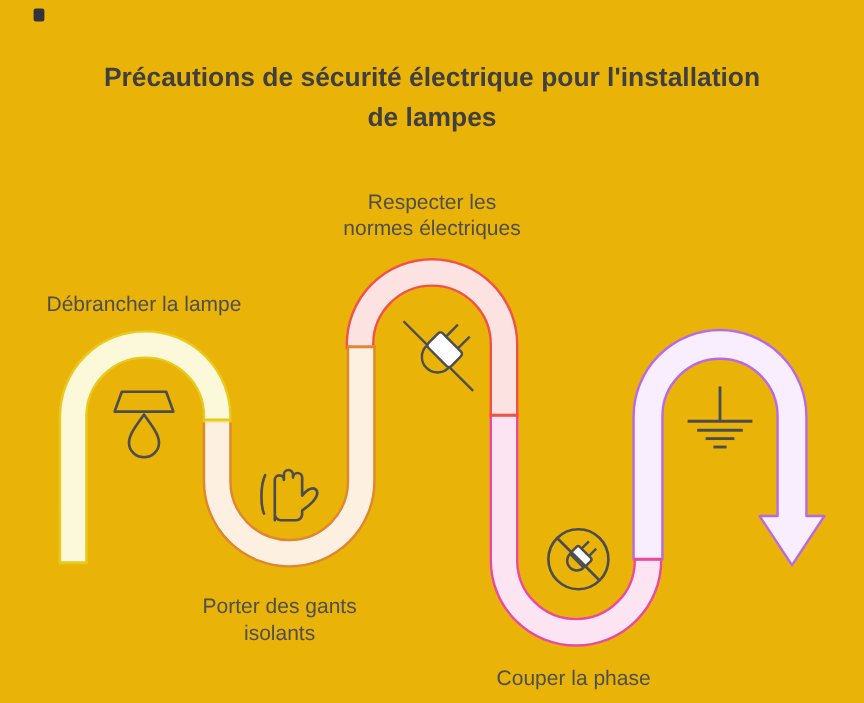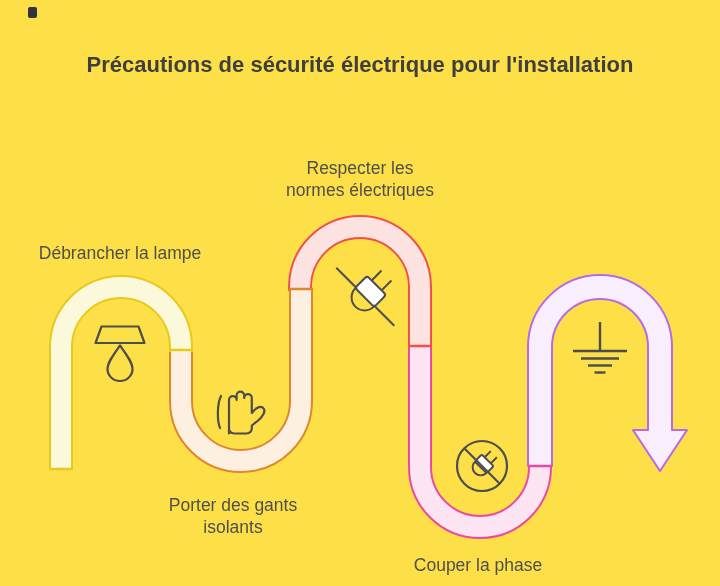--- a/index.html
+++ b/index.html
@@ -1,17 +1,17 @@
 <!DOCTYPE html>
 <html><head>
 <meta charset="utf-8">
 <style>
   html,body { margin:0; padding:0; background:#ffffff; }
   .canvas {
-    position:relative; width:720px; height:586px; background:#fde047;
+    position:relative; width:720px; height:586px; background:#eab308;
     font-family:"Liberation Sans", sans-serif; overflow:hidden;
   }
   .logo-mark {
     position:absolute; left:28px; top:7px; width:9px; height:11px;
     background:#33333d; border-radius:2px;
   }
   .title {
     position:absolute; left:50px; top:48px; width:620px;
     text-align:center; font-size:22px; font-weight:bold; color:#3f3f3f;
     line-height:1.5;
@@ -29,20 +29,21 @@
 </style>
 </head>
 <body>
 
 <div class="canvas">
 
   <div class="logo-mark"></div>
 
   <div class="title">
     <div>Précautions de sécurité électrique pour l'installation</div>
+    <div>de lampes</div>
   </div>
 
   <svg class="flow-svg" width="720" height="586" viewBox="0 0 720 586">
 
     <path stroke-width="2" stroke-linejoin="round" d="M 528,466 V 347 A 72 72 0 0 1 672,347 V 430 H 687 L 660,471 L 633,430 H 648 V 347 A 48 48 0 0 0 552,347 V 466 Z" fill="#f8eefd" stroke="#b76ae8"></path>
 
     <path fill="none" stroke-width="24" d="M 420,345 V 467 A 60 60 0 0 0 540,467" stroke="#ea4b9f"></path>
     <path fill="none" stroke-width="20" d="M 420,345 V 467 A 60 60 0 0 0 540,467" stroke="#fde4f2"></path>
 
     <path fill="none" stroke-width="24" d="M 300,291 V 287 A 60 60 0 0 1 420,287 V 347" stroke="#f05149"></path>

